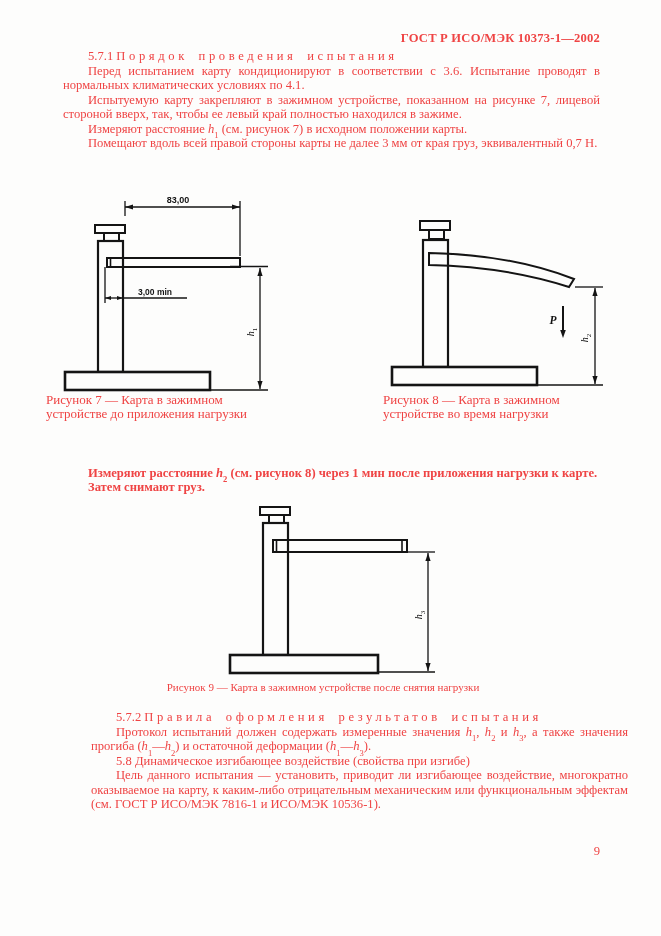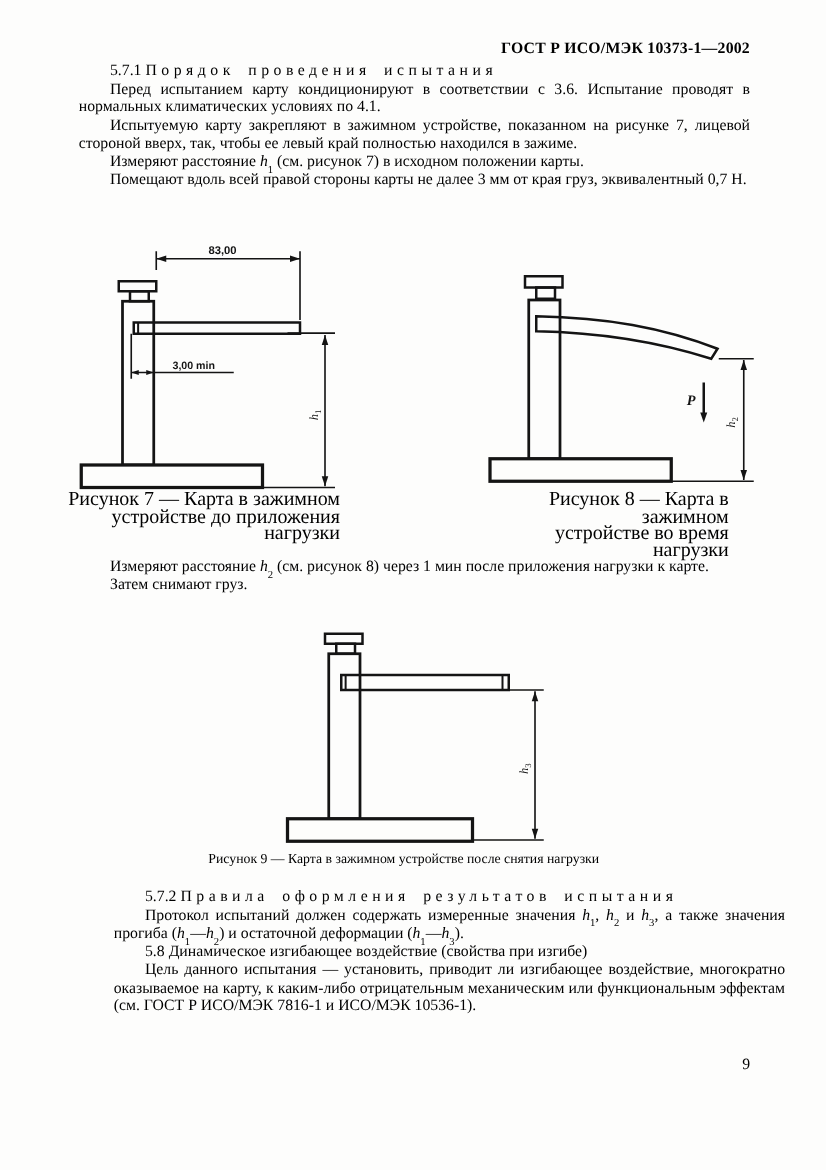--- a/index.html
+++ b/index.html
@@ -1,36 +1,36 @@
 <!DOCTYPE html>
 <html><head>
 <meta charset="utf-8">
 <style>
   html,body { margin:0; padding:0; background:#888; }
   .page {
     position:relative; width:661px; height:936px; margin:0 auto;
-    background:#fdfdfc; color:#000000;
+    background:#fdfdfc; color:#ef4444;
     font-family:"Liberation Serif", serif;
     overflow:hidden;
   }
   .abs { position:absolute; }
   .doc-header { left:63px; top:31px; width:537px; text-align:right;
     font-weight:700; font-size:12.6px; letter-spacing:0.2px; }
   .text-block { left:63px; width:537px; }
   .para { font-size:12.6px; line-height:14.45px; text-align:justify;
     text-indent:25px; margin:0; }
   .para.no-just { text-align:left; }
   .sec-heading { font-size:12.6px; line-height:15px; text-indent:25px; margin:0; }
   .sec-heading .spaced { letter-spacing:3.6px; word-spacing:4px; }
   .sec-heading-bold { font-size:12.6px; line-height:14.45px; text-indent:25px;
     font-weight:400; margin:0; }
   i { font-style:italic; }
   sub { font-size:0.68em; position:relative; bottom:-0.18em; line-height:0; }
   .figures-row { left:60px; top:192px; width:548px; height:242px; }
-  .fig-caption { position:absolute; text-align:right; font-size:16px;
+  .fig-caption { position:absolute; text-align:left; font-size:13px;
     line-height:13.5px; }
   #fig7-caption { left:-14px; top:201px; width:226px; }
   #fig8-caption { left:323px; top:201px; width:200px; }
   #fig9-caption { left:63px; top:681px; width:520px; text-align:center;
     font-size:11px; }
   .page-number { left:63px; top:844px; width:537px; text-align:right;
     font-size:12.6px; }
   svg { display:block; }
   svg text { font-family:"Liberation Serif", serif; fill:#141414; }
   .dim-num { font-family:"Liberation Sans", sans-serif; font-weight:700; }
@@ -119,21 +119,21 @@
       </g>
       <text x="168" y="132" font-size="11.5" font-weight="bold" font-style="italic" text-anchor="middle">P</text>
       <text transform="translate(203,146) rotate(-90)" font-size="10" text-anchor="middle"><tspan font-style="italic">h</tspan><tspan dy="2.5" font-size="7">2</tspan></text>
     </svg>
     <div class="fig-caption" id="fig8-caption">
       <div>Рисунок 8 — Карта в зажимном</div>
       <div>устройстве во время нагрузки</div>
     </div>
   </div>
 
-  <div class="abs text-block" style="top:446px;">
+  <div class="abs text-block" style="top:466px;font-weight:bold;">
     <p class="para">Измеряют расстояние <i>h</i><sub>2</sub> (см. рисунок 8) через 1 мин после приложения нагрузки к карте.</p>
     <p class="para no-just">Затем снимают груз.</p>
   </div>
 
   <svg class="abs" style="left:226px;top:503px;" width="214" height="174" viewBox="0 0 214 174">
     <g stroke="#141414" fill="none">
 
       <rect x="47" y="37" width="134" height="12" stroke-width="2" fill="#fdfdfc"></rect>
       <line x1="50.5" y1="37" x2="50.5" y2="49" stroke-width="1.6"></line>
       <line x1="176" y1="37" x2="176" y2="49" stroke-width="1.6"></line>

